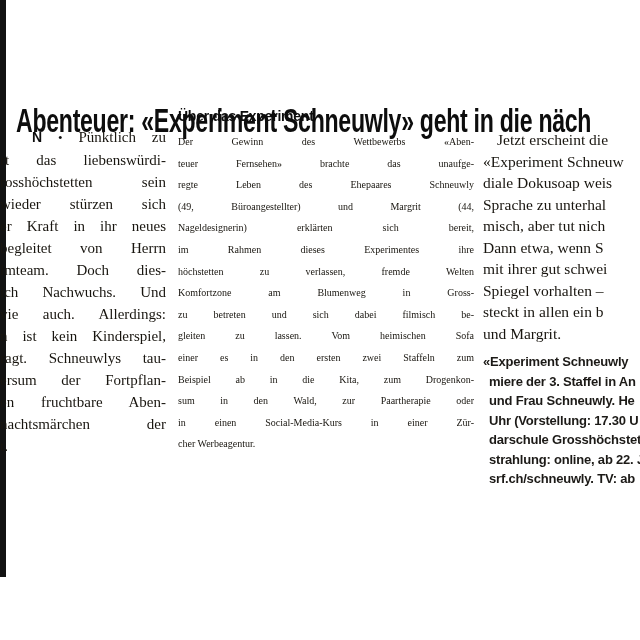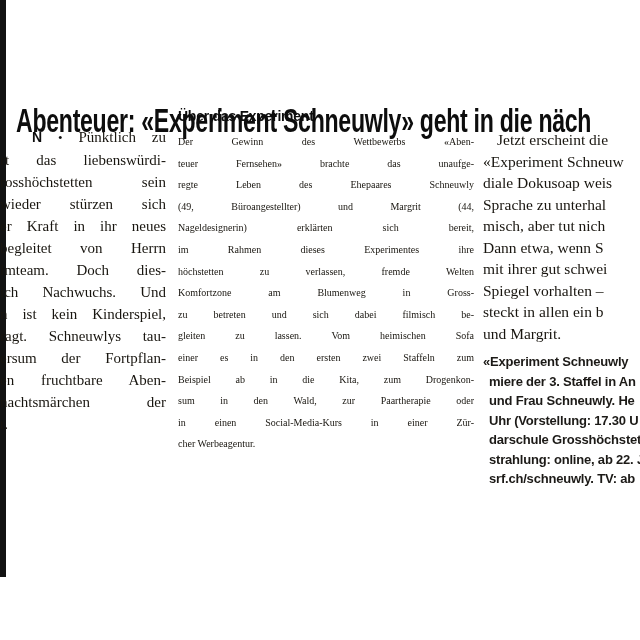--- a/index.html
+++ b/index.html
@@ -71,20 +71,21 @@
       <span>Pünktlich zu</span>
     </div>
     <div>
         <div class="bline">rt das liebenswürdi-</div>
         <div class="bline">rosshöchstetten sein</div>
         <div class="bline">wieder stürzen sich</div>
         <div class="bline">er Kraft in ihr neues</div>
         <div class="bline">begleitet von Herrn</div>
         <div class="bline">lmteam. Doch dies-</div>
         <div class="bline">ich Nachwuchs. Und</div>
+        <div class="bline">vie auch. Allerdings:</div>
         <div class="bline">n ist kein Kinderspiel,</div>
         <div class="bline">ragt. Schneuwlys tau-</div>
         <div class="bline">ersum der Fortpflan-</div>
         <div class="bline">en fruchtbare Aben-</div>
         <div class="bline">nachtsmärchen der</div>
         <div class="bline">t.</div>
       </div>
   </div>
 
   <div id="col-mid" class="col">

